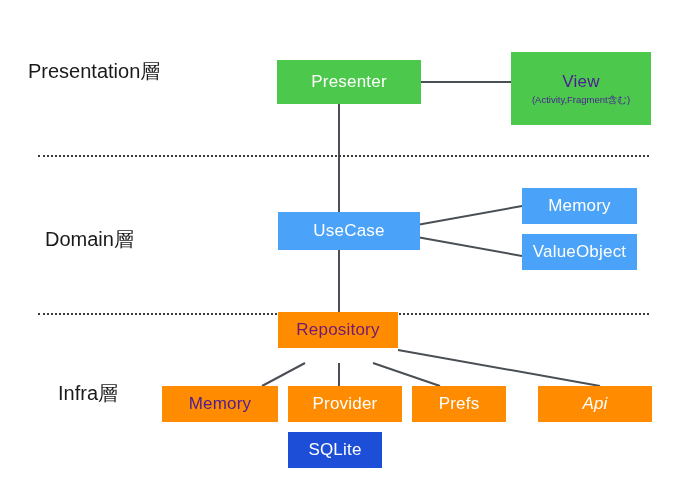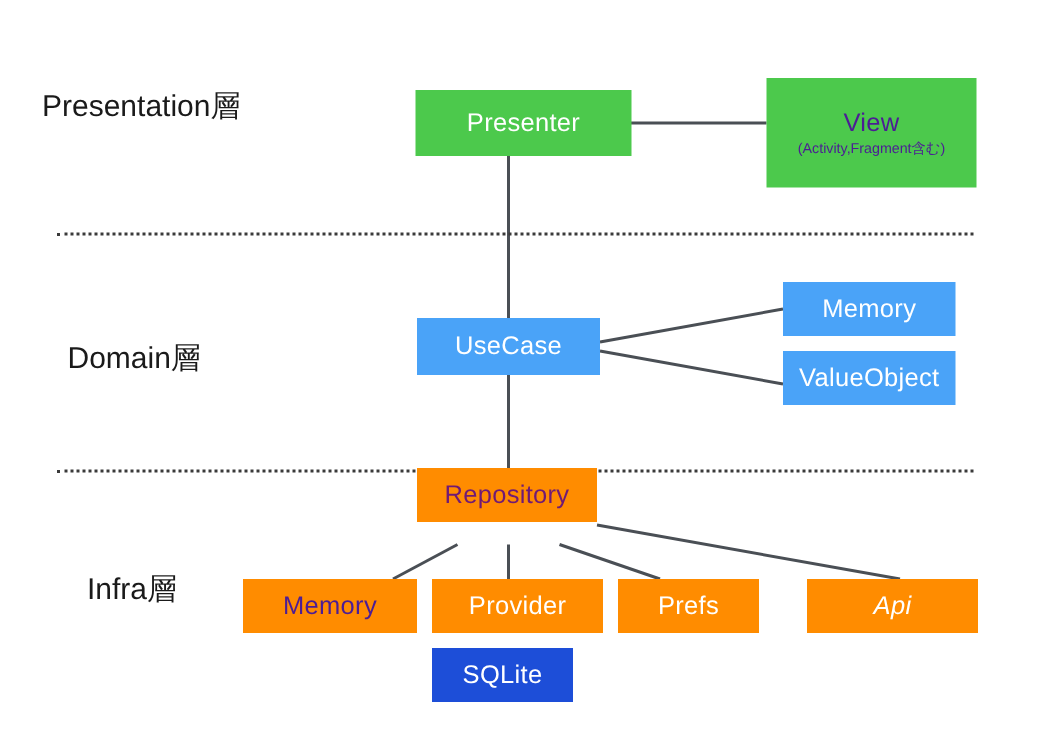--- a/index.html
+++ b/index.html
@@ -84,21 +84,21 @@
       <div class="divider" style="left: 38px; top: 313px; width: 611px; border-top-color: rgb(58, 58, 58);"></div>
     </div>
   <div id="nodes">
       <div class="node" style="left: 277px; top: 60px; width: 144px; height: 44px; background: rgb(76, 201, 76); color: rgb(255, 255, 255);">
         <span class="title">Presenter</span>
       </div>
       <div class="node" style="left: 511px; top: 52px; width: 140px; height: 73px; background: rgb(76, 201, 76); color: #4c1d95;">
         <span class="title">View</span>
         <span class="sub">(Activity,Fragment含む)</span>
       </div>
-      <div class="node" style="left: 278px; top: 212px; width: 122px; height: 38px; background: rgb(74, 163, 248); color: rgb(255, 255, 255);">
+      <div class="node" style="left: 278px; top: 212px; width: 142px; height: 38px; background: rgb(74, 163, 248); color: rgb(255, 255, 255);">
         <span class="title">UseCase</span>
       </div>
       <div class="node" style="left: 522px; top: 188px; width: 115px; height: 36px; background: rgb(74, 163, 248); color: rgb(255, 255, 255);">
         <span class="title">Memory</span>
       </div>
       <div class="node" style="left: 522px; top: 234px; width: 115px; height: 36px; background: rgb(74, 163, 248); color: rgb(255, 255, 255);">
         <span class="title">ValueObject</span>
       </div>
       <div class="node" style="left: 278px; top: 312px; width: 120px; height: 36px; background: rgb(255, 140, 0); color: #701a75;">
         <span class="title">Repository</span>

